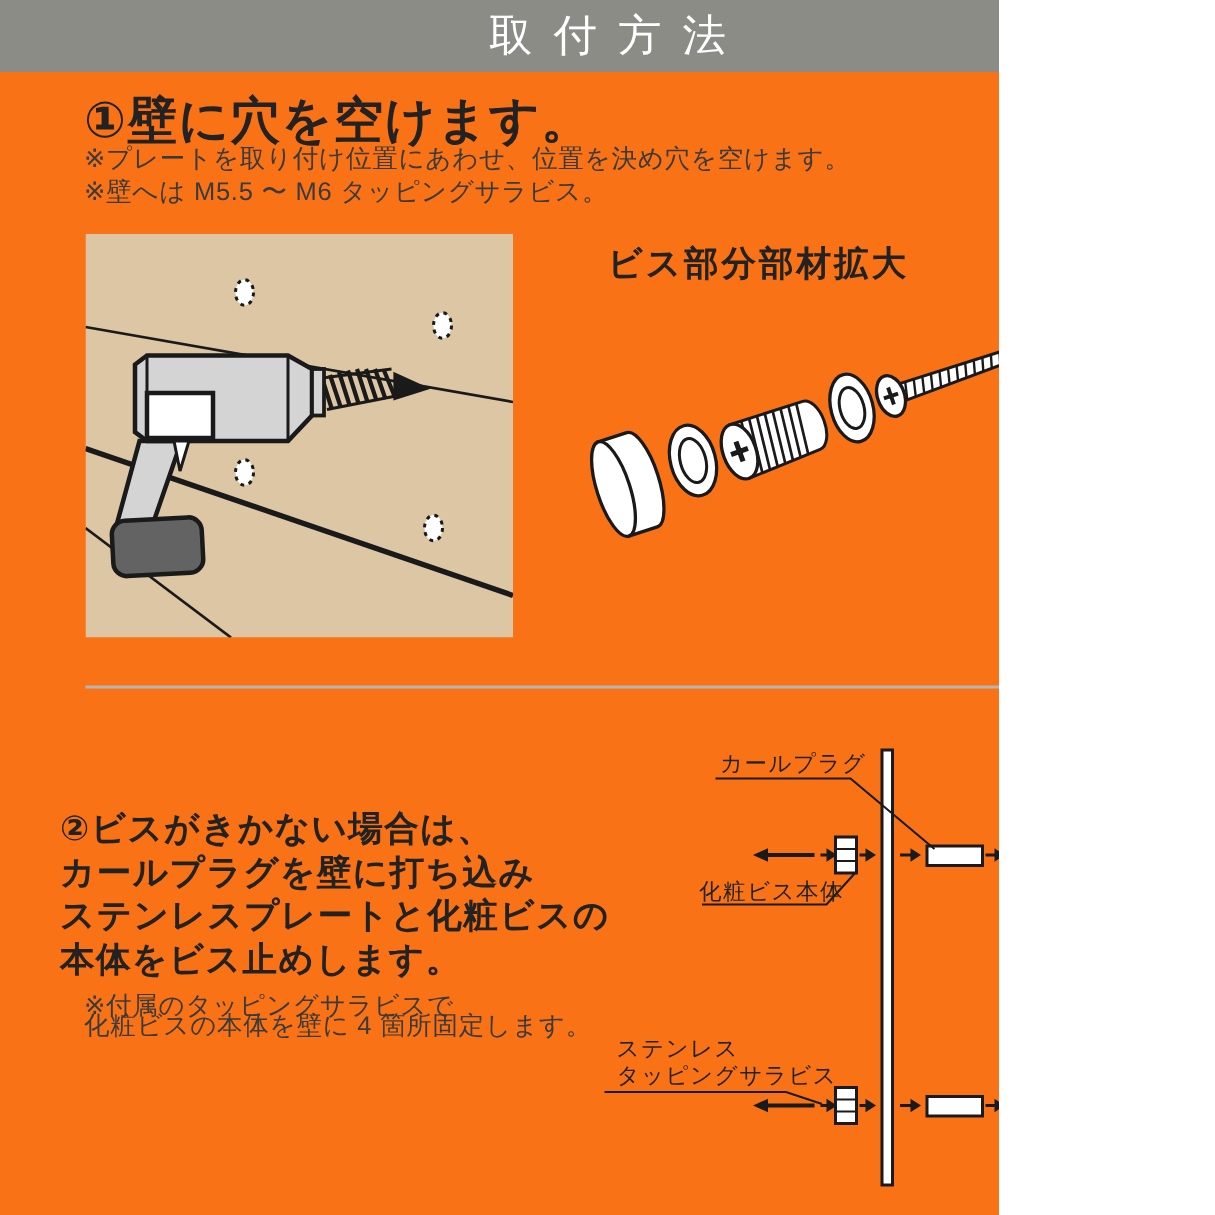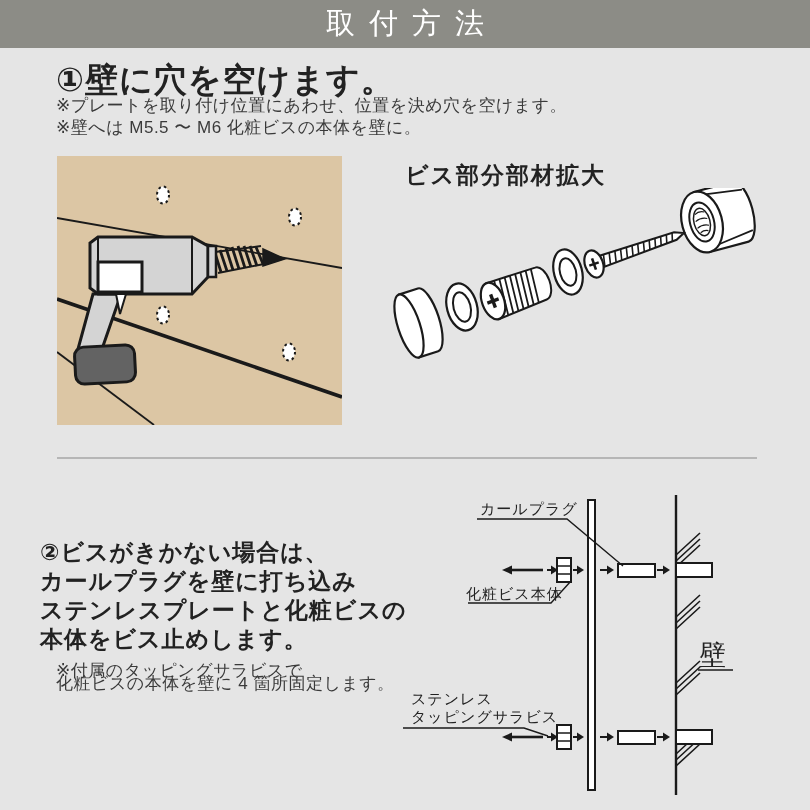--- a/index.html
+++ b/index.html
@@ -1,19 +1,19 @@
 <!DOCTYPE html>
 <html><head>
 <meta charset="utf-8">
 <style>
   * { margin:0; padding:0; box-sizing:border-box; }
   html,body { background:#ffffff; }
   .page {
-    position:relative; width:810px; height:810px; overflow:hidden;
-    background:#e5e5e5; font-family:"Liberation Sans","DejaVu Sans",sans-serif;
+    position:relative; width:666px; height:810px; overflow:hidden;
+    background:#f97316; font-family:"Liberation Sans","DejaVu Sans",sans-serif;
     color:#2b2b2b;
   }
   .abs { position:absolute; }
   .header-bar {
     left:0; top:0; width:810px; height:48px; background:#8c8c86;
     display:flex; align-items:center; justify-content:center;
   }
   .header-bar .t {
     color:#ffffff; font-size:29px; letter-spacing:14px; padding-left:14px;
     font-weight:400;
@@ -37,21 +37,21 @@
 <body>
 
 <div class="page">
 
   <div class="abs header-bar">
     <span class="t">取付方法</span>
   </div>
 
   <div class="abs s1-title">①壁に穴を空けます。</div>
   <div class="abs note n1">※プレートを取り付け位置にあわせ、位置を決め穴を空けます。</div>
-  <div class="abs note n2">※壁へは M5.5 〜 M6 化粧ビスの本体を壁に。</div>
+  <div class="abs note n2">※壁へは M5.5 〜 M6 タッピングサラビス。</div>
 
   <svg class="abs" style="left:57px; top:156px;" width="285" height="269" viewBox="0 0 285 269">
     <rect x="0" y="0" width="285" height="269" fill="#dcc6a4"></rect>
 
     <g stroke="#1a1a1a">
       <line x1="0" y1="62" x2="285" y2="112" stroke-width="1.8"></line>
       <line x1="0" y1="143" x2="285" y2="241" stroke-width="3.6"></line>
       <line x1="0" y1="196" x2="97" y2="269" stroke-width="1.8"></line>
     </g>
 

